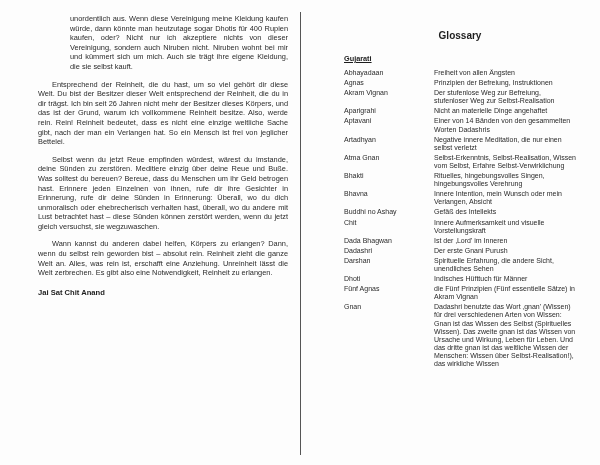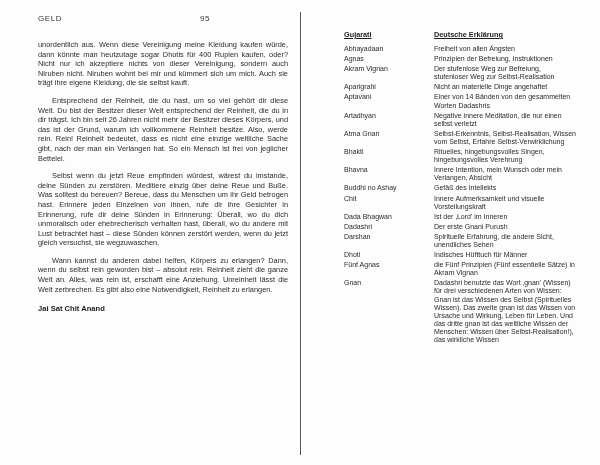--- a/index.html
+++ b/index.html
@@ -29,21 +29,21 @@
     margin-bottom:17px;
   }
   .pg-header .pg-num { margin-left:auto; margin-right:78px; }
   .pg-body p.para {
     font-size:7.4px; line-height:9.6px;
     text-align:justify;
     text-indent:14px;
     margin-bottom:8px;
     color:#2a2a2a;
   }
-  .pg-body p.para.no-indent { text-indent:0; }
+  .pg-body p.para.no-indent { text-indent:0;margin-left:32px; }
   .signature {
     font-size:7.6px; font-weight:bold;
     text-align:left; padding-right:22px;
     margin-top:10px; color:#1d1d1d;
   }
 
   
   .page-right {
     position:absolute; left:344px; top:30px; width:232px;
   }
@@ -65,39 +65,35 @@
   .entry .def-col {
     font-size:7px; line-height:8.1px; color:#2a2a2a;
   }
 </style>
 </head>
 <body>
 
 <div class="book">
 
   <div class="page-left">
-    <div class="pg-header">
-      <span>GELD</span>
-      <span class="pg-num">95</span>
-    </div>
     <div class="pg-body" id="left-paragraphs">
         <p class="para no-indent">unordentlich aus. Wenn diese Vereinigung meine Kleidung kaufen würde, dann könnte man heutzutage sogar Dhotis für 400 Rupien kaufen, oder? Nicht nur ich akzeptiere nichts von dieser Vereinigung, sondern auch Niruben nicht. Niruben wohnt bei mir und kümmert sich um mich. Auch sie trägt ihre eigene Kleidung, die sie selbst kauft.</p>
         <p class="para">Entsprechend der Reinheit, die du hast, um so viel gehört dir diese Welt. Du bist der Besitzer dieser Welt entsprechend der Reinheit, die du in dir trägst. Ich bin seit 26 Jahren nicht mehr der Besitzer dieses Körpers, und das ist der Grund, warum ich vollkommene Reinheit besitze. Also, werde rein. Rein! Reinheit bedeutet, dass es nicht eine einzige weltliche Sache gibt, nach der man ein Verlangen hat. So ein Mensch ist frei von jeglicher Bettelei.</p>
         <p class="para">Selbst wenn du jetzt Reue empfinden würdest, wärest du imstande, deine Sünden zu zerstören. Meditiere einzig über deine Reue und Buße. Was solltest du bereuen? Bereue, dass du Menschen um ihr Geld betrogen hast. Erinnere jeden Einzelnen von ihnen, rufe dir ihre Gesichter in Erinnerung, rufe dir deine Sünden in Erinnerung: Überall, wo du dich unmoralisch oder ehebrecherisch verhalten hast, überall, wo du andere mit Lust betrachtet hast – diese Sünden können zerstört werden, wenn du jetzt gleich versuchst, sie wegzuwaschen.</p>
         <p class="para">Wann kannst du anderen dabei helfen, Körpers zu erlangen? Dann, wenn du selbst rein geworden bist – absolut rein. Reinheit zieht die ganze Welt an. Alles, was rein ist, erschafft eine Anziehung. Unreinheit lässt die Welt zerbrechen. Es gibt also eine Notwendigkeit, Reinheit zu erlangen.</p>
       </div>
     <div class="signature">Jai Sat Chit Anand</div>
   </div>
 
   <div class="divider"></div>
 
   <div class="page-right">
+    <div class="glossary-title">Glossary</div>
     <div class="glossary-head">
       <span class="term-col head">Gujarati</span>
-      <span class="def-col head">Deutsche Erklärung</span>
     </div>
     <div id="glossary-entries">
         <div class="entry">
           <span class="term-col">Abhayadaan</span>
           <span class="def-col">Freiheit von allen Ängsten</span>
         </div>
         <div class="entry">
           <span class="term-col">Agnas</span>
           <span class="def-col">Prinzipien der Befreiung, Instruktionen</span>
         </div>

